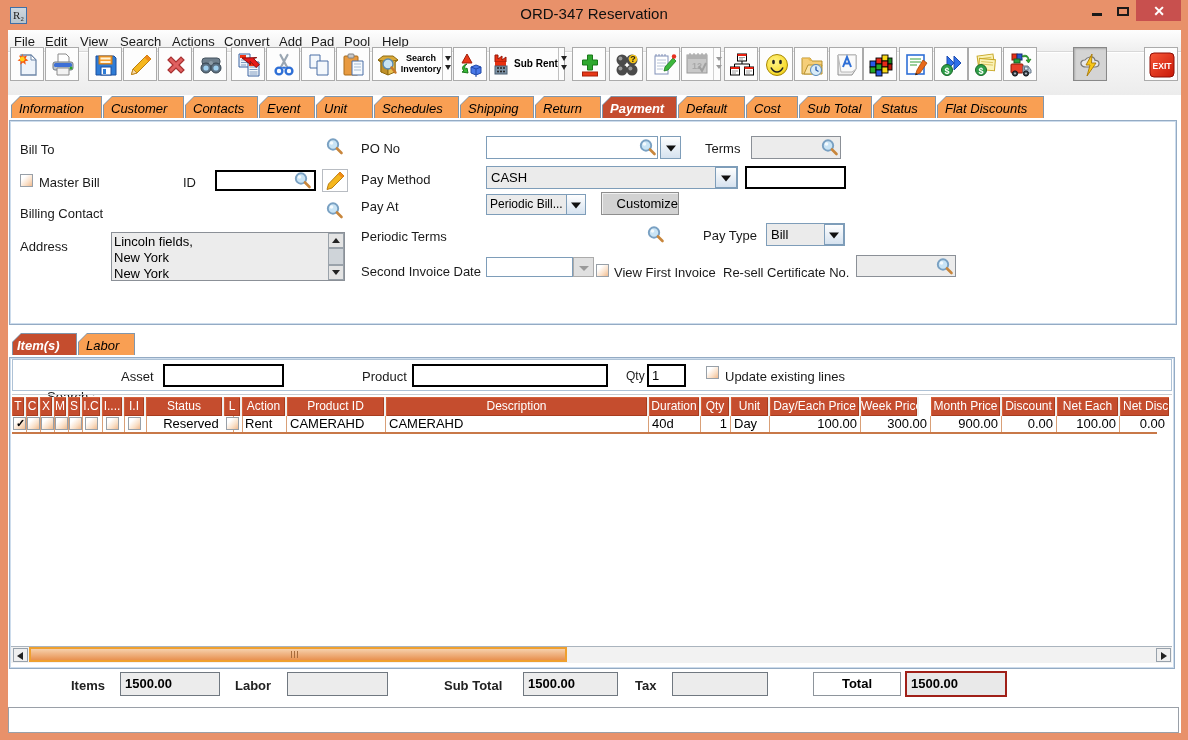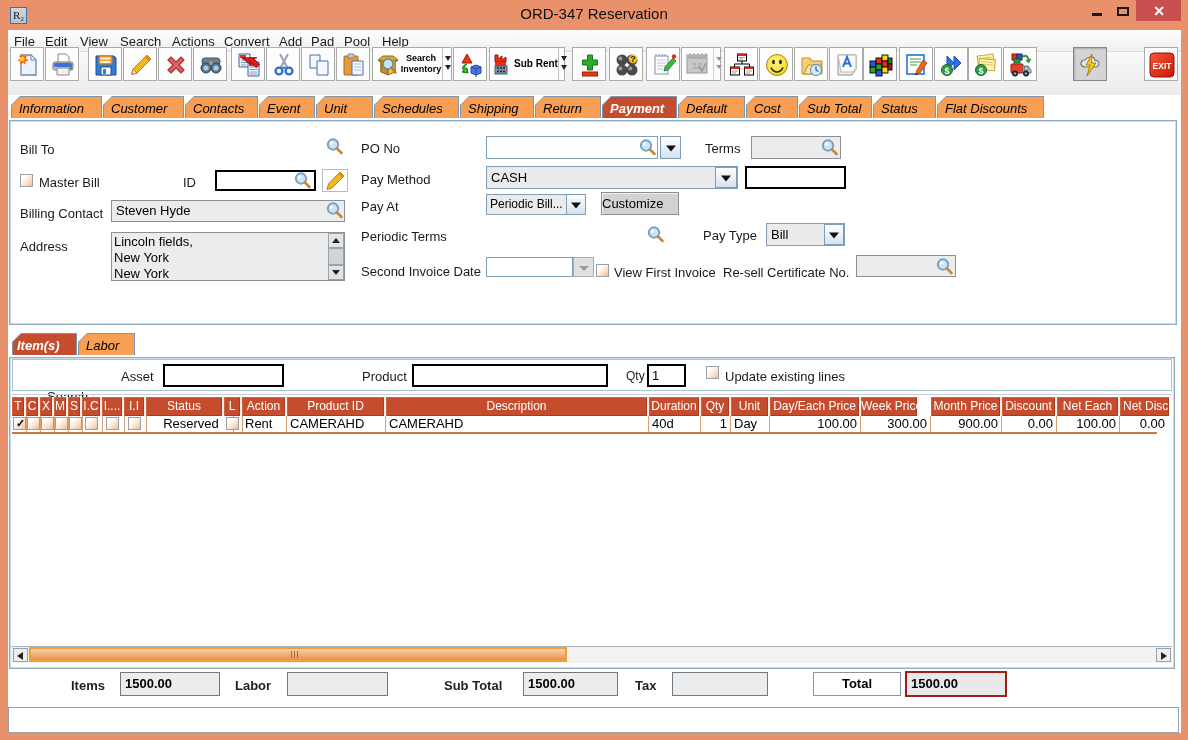--- a/index.html
+++ b/index.html
@@ -426,21 +426,20 @@
       <path d="M12 11.5l4.5 4.5" stroke="#C8863C" stroke-width="2.6" stroke-linecap="round"></path>
     </svg>
   <div class="abs" style="left:322px;top:169px;width:26px;height:23px;background:#fff;border:1px solid #B8BCC2">
       <svg width="22" height="20" viewBox="0 0 22 20" style="position:absolute;left:1px;top:1px">
         <path d="M16 1l4 4-12 12-5 1.5L4.5 13z" fill="#F5B71E" stroke="#B97E12"></path>
         <path d="M16 1l4 4-2 2-4-4z" fill="#F08A18"></path>
       </svg>
     </div>
 
   <div class="lbl" style="left:20px;top:206px">Billing Contact</div>
-  <div class="ginp" style="left:111px;top:200px;width:234px;height:22px;font-size:13px;line-height:20px;padding-left:4px">Steven Hyde</div>
   <svg class="mag" style="left:325px;top:201px" viewBox="0 0 19 19">
       <circle cx="8" cy="7.5" r="5.2" fill="#C9E4F5" stroke="#79A0C2" stroke-width="1.9"></circle>
       <circle cx="6.5" cy="6" r="1.8" fill="#fff" opacity=".8"></circle>
       <path d="M12 11.5l4.5 4.5" stroke="#C8863C" stroke-width="2.6" stroke-linecap="round"></path>
     </svg>
 
   <div class="lbl" style="left:20px;top:239px">Address</div>
   <div class="ginp" style="left:111px;top:232px;width:234px;height:49px;font-size:13px;line-height:16px;padding:1px 0 0 2px">Lincoln fields,<br>New York<br>New York</div>
   <div class="abs" style="left:328px;top:233px;width:16px;height:47px;background:#EDEDED">
     <div class="abs" style="left:0;top:0;width:16px;height:15px;background:#E4E4E4;border:1px solid #9AA2AA"></div>
@@ -468,21 +467,21 @@
     </svg>
 
   <div class="lbl" style="left:361px;top:172px">Pay Method</div>
   <div class="abs" style="left:486px;top:166px;width:252px;height:23px;background:#EBEBEB;border:1px solid #7E9DB9;font-size:13px;line-height:21px;padding-left:4px">CASH</div>
   <div class="dar" style="left:715px;top:167px;width:22px;height:21px"></div>
   <div class="winp" style="left:745px;top:166px;width:101px;height:23px"></div>
 
   <div class="lbl" style="left:361px;top:199px">Pay At</div>
   <div class="abs" style="left:486px;top:194px;width:100px;height:21px;background:#EBEBEB;border:1px solid #7E9DB9;font-size:12px;line-height:19px;padding-left:3px">Periodic Bill...</div>
   <div class="dar" style="left:566px;top:194px;width:20px;height:21px"></div>
-  <div class="abs" style="left:601px;top:192px;width:78px;height:23px;background:#D2D2D2;border:1px solid #8E8E8E;box-shadow:inset 1px 1px 0 #F0F0F0;font-size:13px;text-align:left;line-height:21px;color:#000">Customize</div>
+  <div class="abs" style="left:601px;top:192px;width:78px;height:23px;background:#D2D2D2;border:1px solid #8E8E8E;box-shadow:inset 1px 1px 0 #F0F0F0;font-size:13px;text-align:right;line-height:21px;color:#000">Customize</div>
 
   <div class="lbl" style="left:361px;top:229px">Periodic Terms</div>
   <svg class="mag" style="left:646px;top:225px" viewBox="0 0 19 19">
       <circle cx="8" cy="7.5" r="5.2" fill="#C9E4F5" stroke="#79A0C2" stroke-width="1.9"></circle>
       <circle cx="6.5" cy="6" r="1.8" fill="#fff" opacity=".8"></circle>
       <path d="M12 11.5l4.5 4.5" stroke="#C8863C" stroke-width="2.6" stroke-linecap="round"></path>
     </svg>
 
   <div class="lbl" style="left:703px;top:228px">Pay Type</div>
   <div class="abs" style="left:766px;top:223px;width:79px;height:23px;background:#EBEBEB;border:1px solid #7E9DB9;font-size:13px;line-height:21px;padding-left:4px">Bill</div>

